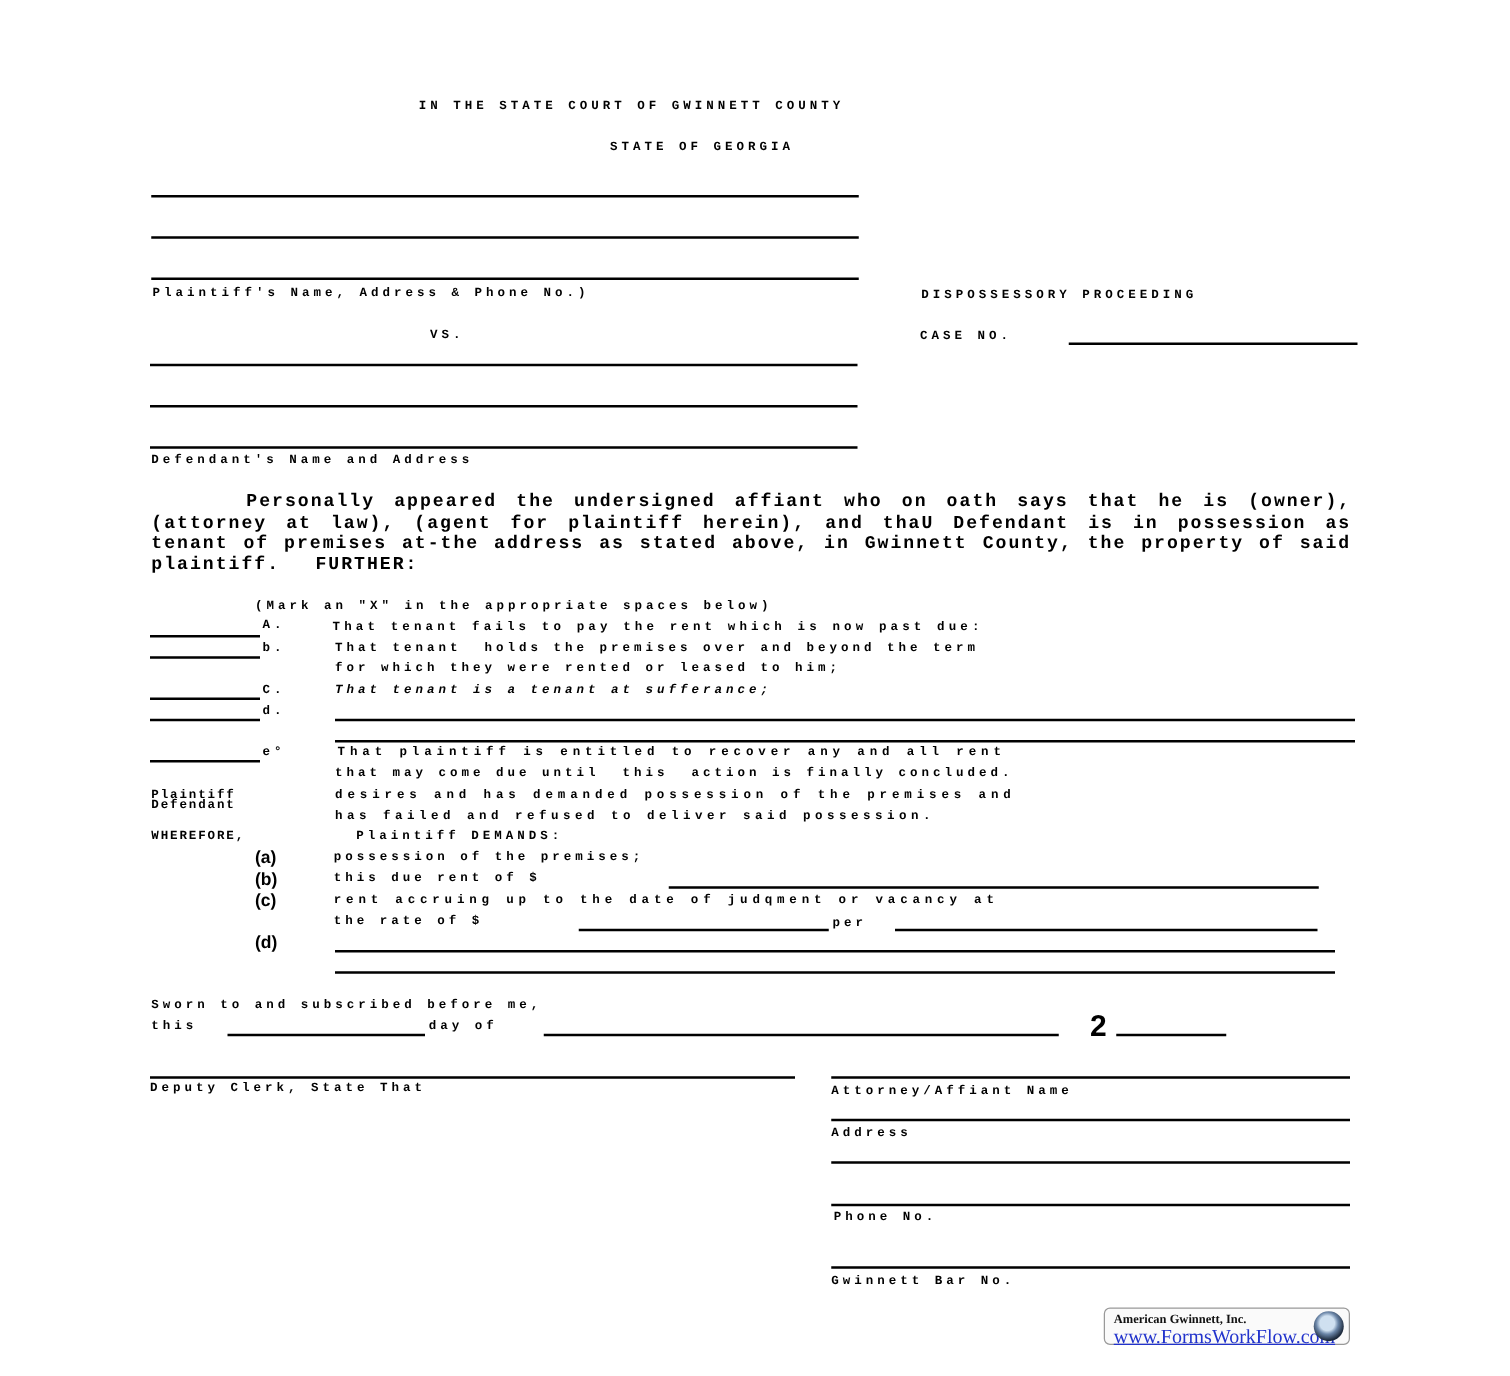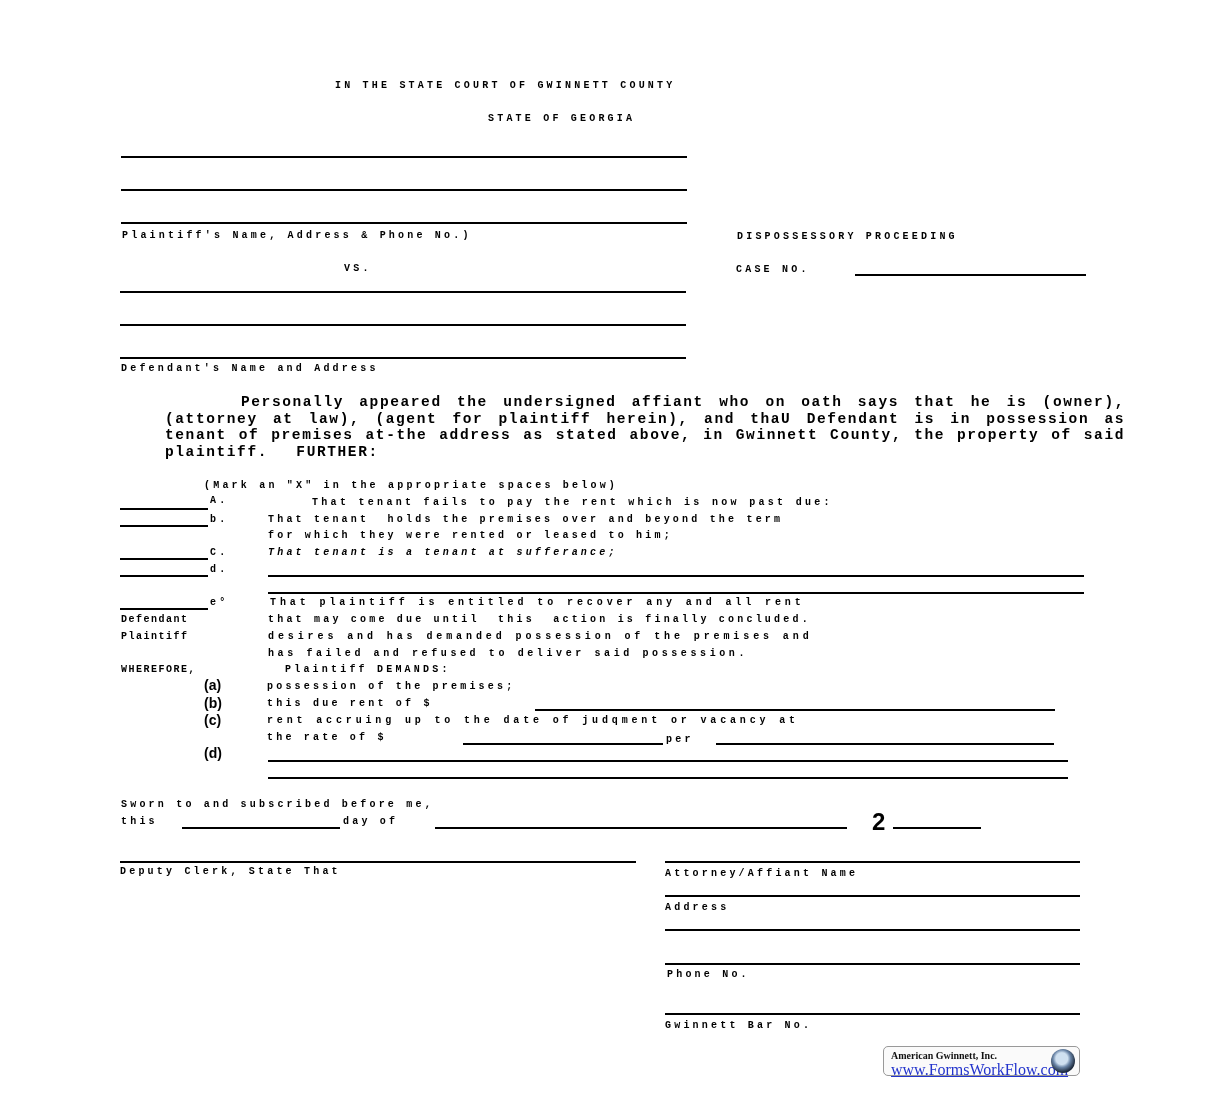--- a/index.html
+++ b/index.html
@@ -1,21 +1,21 @@
 <!DOCTYPE html>
 <html><head>
 <meta charset="utf-8">
 <style>
   html, body { margin:0; padding:0; background:#fff; }
   body { width:1208px; height:1101px; position:relative; overflow:hidden;
          font-family:"Liberation Mono","DejaVu Sans Mono",monospace; color:#000; }
   .t { position:absolute; font-size:10px; font-weight:bold; white-space:pre; letter-spacing:3.2px; line-height:17px; }
   .ln { position:absolute; height:0; border-top:2px solid #000; }
   .lbl { position:absolute; font-family:"Liberation Sans",sans-serif; font-size:14px; font-weight:bold; }
-  .just { position:absolute; font-size:14.5px; font-weight:bold; line-height:16.7px; text-align:justify; text-align-last:justify; letter-spacing:1.6px; white-space:normal;margin-left:44px; }
+  .just { position:absolute; font-size:14.5px; font-weight:bold; line-height:16.7px; text-align:justify; text-align-last:justify; letter-spacing:1.6px; white-space:normal; }
   .logo { position:absolute; left:883px; top:1046px; width:195px; height:28px; border:1px solid #999; border-radius:5px; background:#fafafa; }
   .logo .n { position:absolute; left:7px; top:3px; font-family:"Liberation Serif",serif; font-size:10px; font-weight:bold; color:#111; }
   .logo .u { position:absolute; left:7px; top:14px; font-family:"Liberation Serif",serif; font-size:16px; color:#2233cc; text-decoration:underline; }
   .logo .g { position:absolute; right:4px; top:2px; width:24px; height:24px; border-radius:50%;
              background:radial-gradient(circle at 45% 40%, #cfe0f0 0 30%, #6b86a8 45%, #1d2a3c 70%); }
 </style>
 </head>
 <body>
 
 <div class="t" style="left:335px;top:77px;">IN THE STATE COURT OF GWINNETT COUNTY</div>
@@ -36,21 +36,21 @@
 <div class="t" style="left:121px;top:360px;">Defendant's Name and Address</div>
 
 <div class="just" style="left:121px;top:394px;width:960px;text-indent:76px;text-align-last:left;">
   <span>Personally appeared the undersigned affiant who on oath says that he is (owner), (attorney at law), (agent for plaintiff herein), and thaU Defendant is in possession as tenant of premises at-the address as stated above, in Gwinnett County, the property of said plaintiff.</span>
   <span style="margin-left:18px;">FURTHER:</span>
 </div>
 <div class="t" style="left:204px;top:477px;">(Mark an "X" in the appropriate spaces below)</div>
 
 <div class="ln" style="left:120px;top:508px;width:88px;"></div>
 <div class="t" style="left:210px;top:492px;">A.</div>
-<div class="t" style="left:266px;top:494px;letter-spacing:3.3px;margin-left:46px;">That tenant fails to pay the rent which is now past due:</div>
+<div class="t" style="left:266px;top:494px;letter-spacing:3.3px;">That tenant fails to pay the rent which is now past due:</div>
 
 <div class="ln" style="left:120px;top:525px;width:88px;"></div>
 <div class="t" style="left:210px;top:511px;">b.</div>
 <div class="t" style="left:268px;top:511px;letter-spacing:3.2px;">That tenant  holds the premises over and beyond the term</div>
 <div class="t" style="left:268px;top:527px;">for which they were rented or leased to him;</div>
 
 <div class="ln" style="left:120px;top:558px;width:88px;"></div>
 <div class="t" style="left:210px;top:544px;">C.</div>
 <div class="t" style="left:268px;top:544px;font-style:italic;">That tenant is a tenant at sufferance;</div>
 
@@ -59,21 +59,21 @@
 <div class="ln" style="left:268px;top:575px;width:816px;"></div>
 <div class="ln" style="left:268px;top:592px;width:816px;"></div>
 
 <div class="ln" style="left:120px;top:608px;width:88px;"></div>
 <div class="t" style="left:210px;top:594px;">e°</div>
 <div class="t" style="left:270px;top:594px;letter-spacing:3.9px;">That plaintiff is entitled to recover any and all rent</div>
 <div class="t" style="left:268px;top:611px;">that may come due until  this  action is finally concluded.</div>
 
 <div class="t" style="left:121px;top:628px;letter-spacing:1.5px;">Plaintiff</div>
 <div class="t" style="left:268px;top:628px;letter-spacing:3.9px;">desires and has demanded possession of the premises and</div>
-<div class="t" style="left:121px;top:611px;letter-spacing:1.5px;">Defendant</div>
+<div class="t" style="left:121px;top:636px;letter-spacing:1.5px;">Defendant</div>
 <div class="t" style="left:268px;top:645px;letter-spacing:3.6px;">has failed and refused to deliver said possession.</div>
 <div class="t" style="left:121px;top:661px;letter-spacing:1.5px;">WHEREFORE,</div>
 <div class="t" style="left:285px;top:661px;">Plaintiff DEMANDS:</div>
 
 <div class="lbl" style="left:204px;top:677px;">(a)</div>
 <div class="t" style="left:267px;top:678px;">possession of the premises;</div>
 
 <div class="lbl" style="left:204px;top:695px;">(b)</div>
 <div class="t" style="left:267px;top:695px;">this due rent of $</div>
 <div class="ln" style="left:535px;top:709px;width:520px;"></div>

